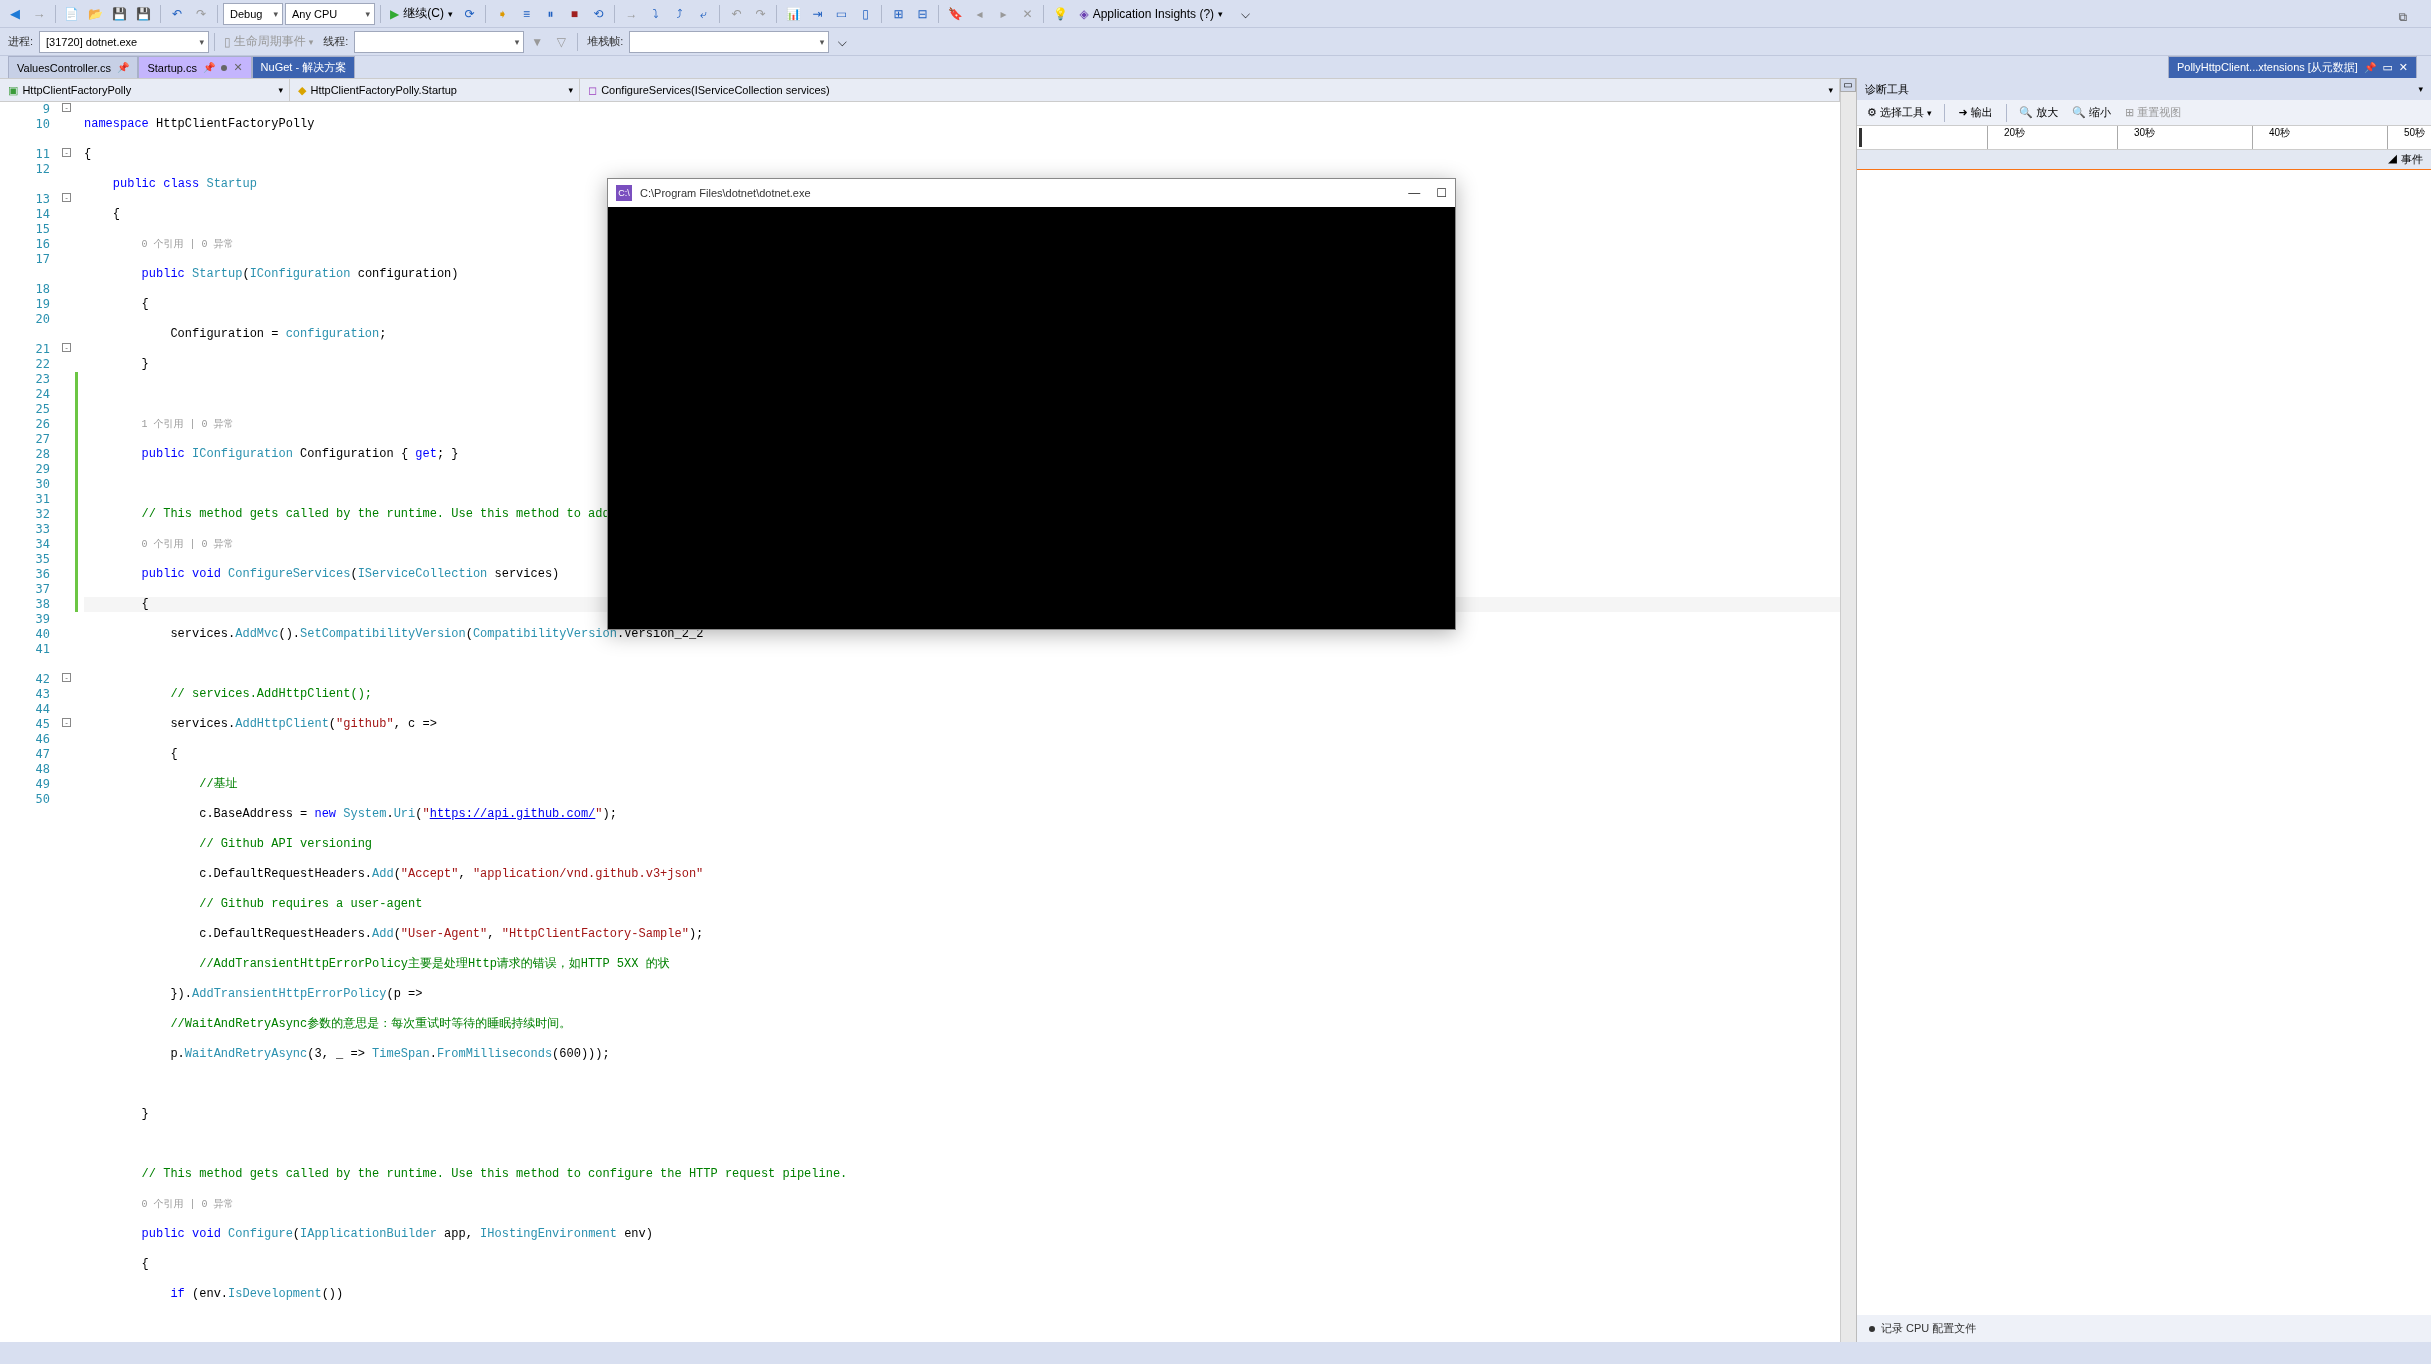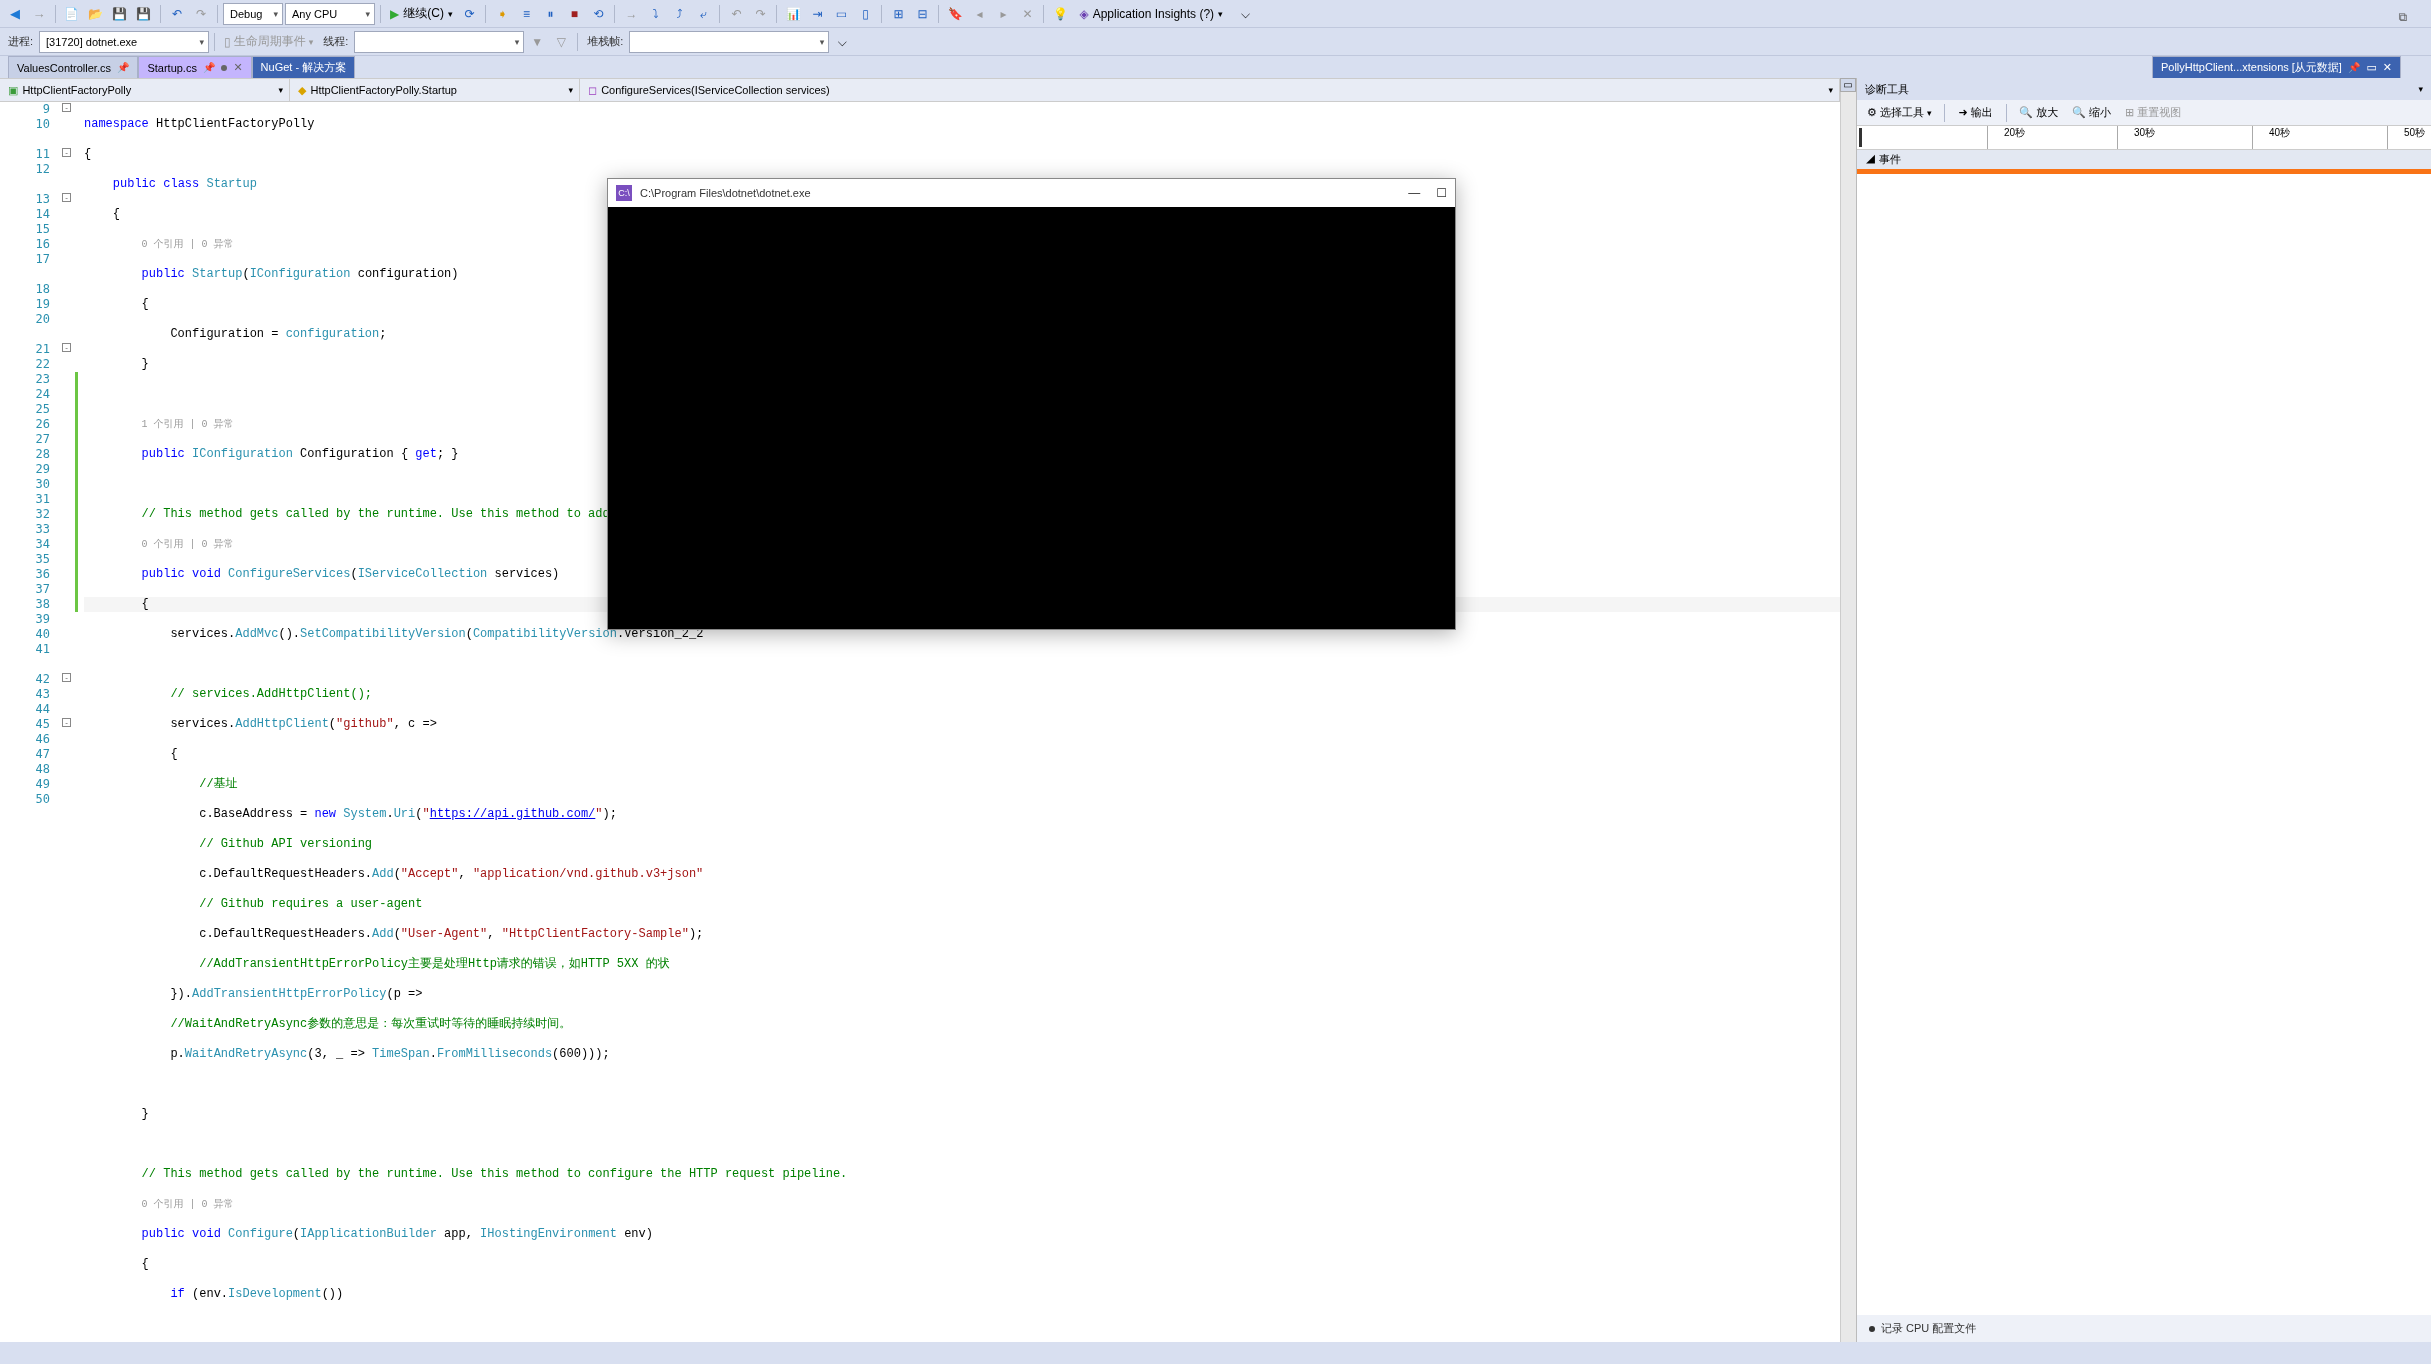--- a/index.html
+++ b/index.html
@@ -11,21 +11,21 @@
 .tb-sep { width: 1px; height: 18px; background: #b0b8cc; margin: 0 3px; }
 .tb-combo { height: 22px; background: #fff; border: 1px solid #a0a8bc; padding: 0 18px 0 6px; font-size: 11px; display: flex; align-items: center; position: relative; min-width: 60px; }
 .tb-combo::after { content: "▾"; position: absolute; right: 4px; font-size: 9px; color: #555; }
 .tb-text { font-size: 11px; color: #333; padding: 0 4px; }
 .tb-icon { font-size: 13px; }
 
 
 .tab-row { height: 22px; background: #d8dff0; display: flex; align-items: flex-end; padding-left: 8px; }
 .doc-tab { height: 22px; padding: 0 8px; display: flex; align-items: center; gap: 6px; font-size: 11px; background: #c7d0e6; border: 1px solid #a8b0c8; border-bottom: none; cursor: pointer; }
 .doc-tab.active { background: #c4b5fd; margin-top: 32px; }
-.doc-tab.preview { background: #3c63b0; color: #fff; margin-left: auto; margin-right: 16px; }
+.doc-tab.preview { background: #3c63b0; color: #fff; margin-left: auto; margin-right: 0; }
 .tab-close { font-size: 11px; color: #666; cursor: pointer; }
 .tab-dot { width: 6px; height: 6px; background: #666; border-radius: 50%; }
 .tab-pin { font-size: 10px; }
 
 
 .navbar { height: 24px; background: #e8ecf5; display: flex; align-items: center; border-top: 1px solid #ccc; border-bottom: 1px solid #ccc; }
 .nav-combo { flex: 1; padding: 0 8px; font-size: 11px; display: flex; align-items: center; gap: 4px; border-right: 1px solid #ccc; height: 100%; position: relative; }
 .nav-combo::after { content: "▾"; position: absolute; right: 6px; font-size: 9px; }
 
 
@@ -52,21 +52,21 @@
 .codelens { color: #999; font-size: 10px; }
 .url { color: #0000ee; text-decoration: underline; }
 
 
 .diag-title { height: 22px; background: #d8dff0; padding: 0 8px; display: flex; align-items: center; font-size: 11px; justify-content: space-between; }
 .diag-toolbar { height: 26px; background: #eef1f8; display: flex; align-items: center; gap: 6px; padding: 0 6px; border-bottom: 1px solid #ccc; font-size: 11px; }
 .diag-tool-btn { display: flex; align-items: center; gap: 3px; padding: 2px 4px; cursor: pointer; }
 .diag-session { padding: 4px 8px; font-size: 11px; font-weight: bold; border-bottom: 1px solid #ccc; }
 .timeline { height: 24px; position: relative; border-bottom: 1px solid #ccc; background: #fff; }
 .timeline-tick { position: absolute; top: 0; height: 100%; border-left: 1px solid #aaa; font-size: 10px; padding-left: 16px; }
-.events-hdr { padding: 2px 8px; font-size: 11px; background: #e3e8f2; border-bottom: 5px solid #f97316; }
+.events-hdr { padding: 2px 8px; font-size: 11px; background: #e3e8f2; border-bottom: 1px solid #f97316; text-align: right; }
 .diag-body { flex: 1; background: #fff; position: relative; }
 .diag-footer { padding: 6px 12px; font-size: 11px; color: #333; }
 .bullet-line { display: flex; align-items: center; gap: 6px; }
 .bullet-dot { width: 6px; height: 6px; background: #333; border-radius: 50%; }
 
 
 .console-win { position: absolute; top: 178px; left: 607px; width: 849px; height: 452px; background: #000; border: 1px solid #888; box-shadow: 0 4px 20px rgba(0,0,0,0.3); z-index: 100; }
 .console-title { height: 28px; background: #fff; display: flex; align-items: center; padding: 0 8px; gap: 8px; font-size: 11px; color: #333; }
 .console-title-right { margin-left: auto; display: flex; gap: 16px; font-size: 12px; }
 .console-icon { width: 16px; height: 16px; background: #7a4fbf; color: #fff; font-size: 9px; display: flex; align-items: center; justify-content: center; }

